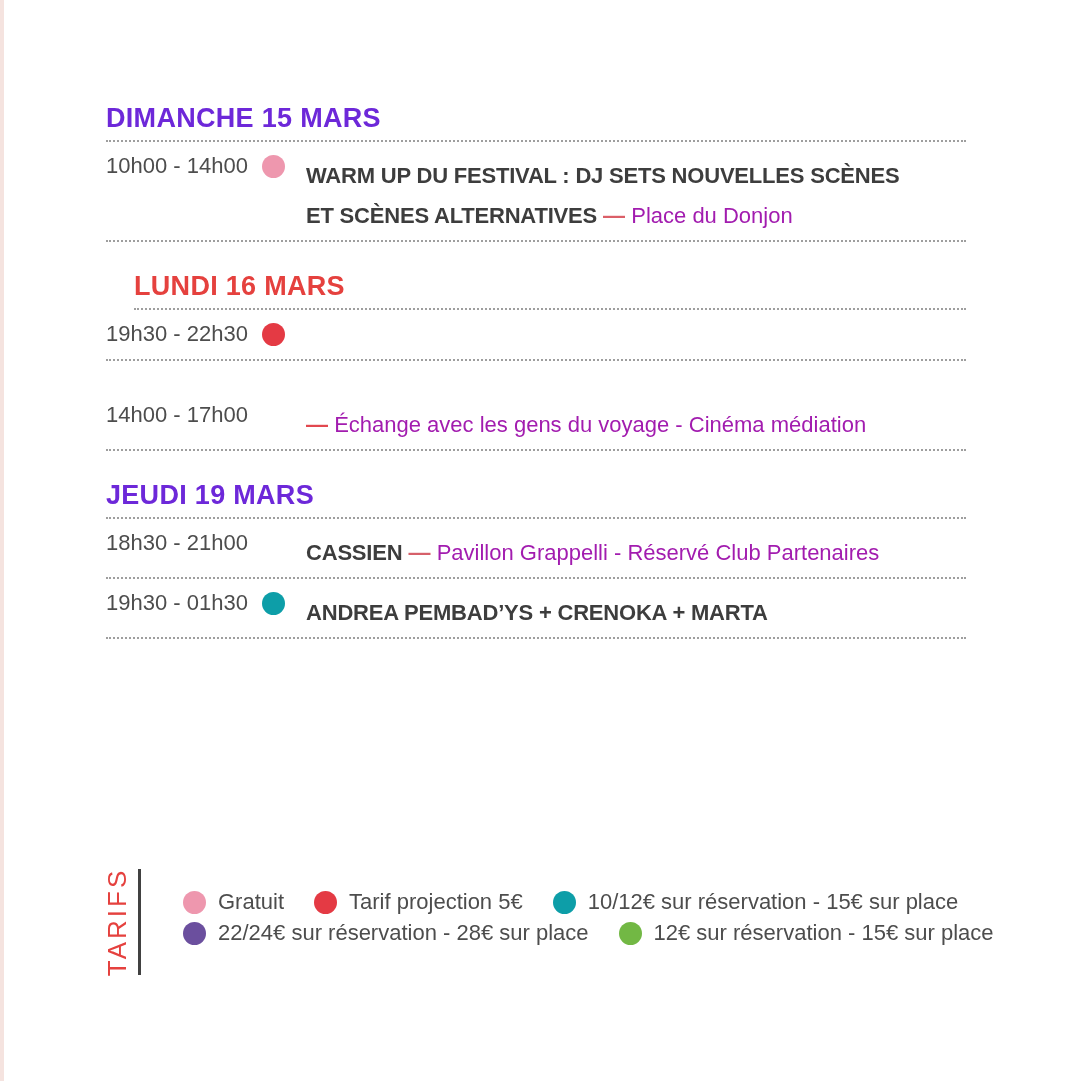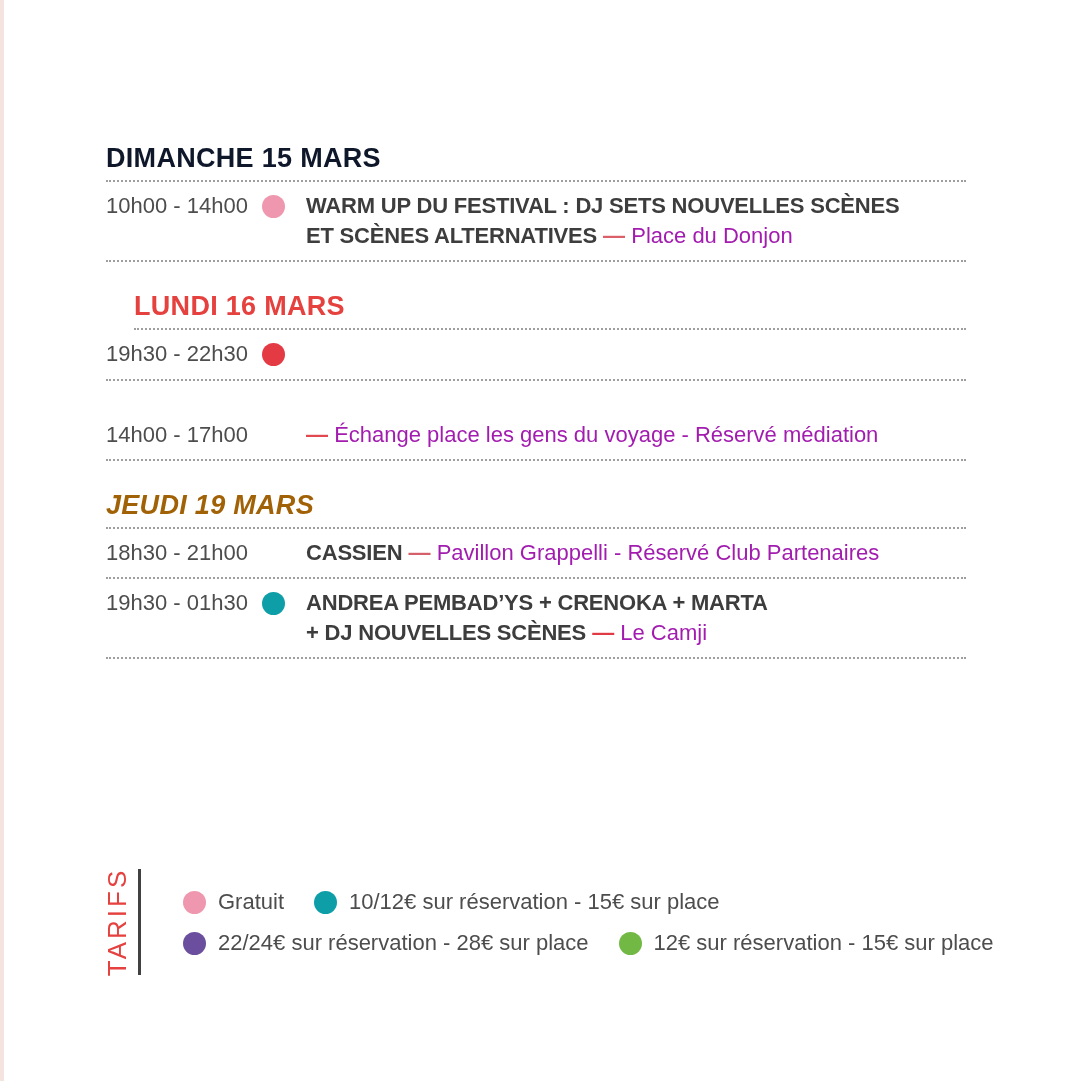--- a/index.html
+++ b/index.html
@@ -15,45 +15,45 @@
   .day-heading{
     margin:0;font-size:27px;line-height:28px;font-weight:700;
     letter-spacing:.3px;padding-bottom:8px;
     border-bottom:2px dotted #9e9e9e;
   }
   .event-row{display:flex;align-items:flex-start;padding:9px 0;border-bottom:2px dotted #9e9e9e;}
   .event-time{width:148px;flex:none;font-size:22px;line-height:30px;color:#4d4d4d;}
   .dot-col{width:52px;flex:none;box-sizing:border-box;padding:4px 0 0 8px;}
   .dot{width:23px;height:23px;border-radius:50%;display:inline-block;}
   .event-desc{flex:1;font-size:22px;line-height:30px;}
-  .event-line{white-space:nowrap;}
+  .event-line{white-space:nowrap;margin-top:10px;}
   .seg-b{font-weight:700;color:#3d3d3d;letter-spacing:-0.2px;}
   .seg-r{color:#a21caf;text-align:center;}
   .seg-d{font-weight:700;}
   .tarifs{position:absolute;left:96px;top:866px;display:flex;align-items:flex-start;}
   .tarifs-label-box{width:42px;height:112px;position:relative;flex:none;}
   .tarifs-label{
     position:absolute;left:50%;top:50%;
     transform:translate(-50%,-50%) rotate(-90deg);
     font-size:26px;letter-spacing:3px;white-space:nowrap;
   }
   .tarifs-rule{width:3px;height:106px;margin-top:3px;flex:none;}
-  .legend{margin-left:42px;display:flex;flex-direction:column;gap:15px;padding-top:23px;}
+  .legend{margin-left:42px;display:flex;flex-direction:column;gap:5px;padding-top:23px;}
   .legend-row{display:flex;gap:30px;align-items:center;}
   .legend-item{display:flex;align-items:center;gap:12px;white-space:nowrap;}
   .legend-label{font-size:22px;color:#4d4d4d;}
 </style>
 </head>
 <body>
 
 <div class="edge-strip" style="background: rgb(245, 227, 223);"></div>
 
 <div id="scheduleWrap">
     <section class="day-section">
-      <h2 class="day-heading" style="color: #0f172a; margin-top: 40px;">DIMANCHE 15 MARS</h2>
+      <h2 class="day-heading" style="color: #6d28d9;">DIMANCHE 15 MARS</h2>
       <div class="event-row">
         <div class="event-time">10h00 - 14h00</div>
         <div class="dot-col"><span class="dot" style="background: rgb(238, 151, 174);"></span></div>
         <div class="event-desc">
           <div class="event-line"><span class="seg-b">WARM UP DU FESTIVAL : DJ SETS NOUVELLES SCÈNES</span></div>
           <div class="event-line"><span class="seg-b">ET SCÈNES ALTERNATIVES</span><span class="seg-d" style="color: rgb(219, 95, 104);">  — </span><span class="seg-r">Place du Donjon</span></div>
         </div>
       </div>
     </section>
     <section class="day-section">
@@ -61,54 +61,57 @@
       <div class="event-row">
         <div class="event-time">19h30 - 22h30</div>
         <div class="dot-col"><span class="dot" style="background: rgb(228, 58, 68);"></span></div>
       </div>
     </section>
     <section class="day-section">
       <div class="event-row">
         <div class="event-time">14h00 - 17h00</div>
         <div class="dot-col"></div>
         <div class="event-desc">
-          <div class="event-line"><span class="seg-d" style="color: rgb(226, 72, 79);">— </span><span class="seg-r">Échange place les gens du voyage - Réservé médiation</span></div>
+          <div class="event-line"><span class="seg-d" style="color: rgb(226, 72, 79);">— </span><span class="seg-r">Échange avec les gens du voyage - Cinéma médiation</span></div>
         </div>
       </div>
     </section>
     <section class="day-section">
-      <h2 class="day-heading" style="color: #a16207; font-style: italic;">JEUDI 19 MARS</h2>
+      <h2 class="day-heading" style="color: #6d28d9;">JEUDI 19 MARS</h2>
       <div class="event-row">
         <div class="event-time">18h30 - 21h00</div>
         <div class="dot-col"></div>
         <div class="event-desc">
           <div class="event-line"><span class="seg-b">CASSIEN</span><span class="seg-d" style="color: rgb(214, 96, 106);"> — </span><span class="seg-r">Pavillon Grappelli - Réservé Club Partenaires</span></div>
         </div>
       </div>
       <div class="event-row">
         <div class="event-time">19h30 - 01h30</div>
         <div class="dot-col"><span class="dot" style="background: rgb(13, 158, 168);"></span></div>
         <div class="event-desc">
           <div class="event-line"><span class="seg-b">ANDREA PEMBAD’YS + CRENOKA + MARTA</span></div>
-          <div class="event-line"><span class="seg-b">+ DJ NOUVELLES SCÈNES</span><span class="seg-d" style="color: rgb(226, 58, 68);"> — </span><span class="seg-r">Le Camji</span></div>
         </div>
       </div>
     </section>
   </div>
 
 <div class="tarifs">
   <div class="tarifs-label-box">
     <span class="tarifs-label" style="color: rgb(229, 65, 62);">TARIFS</span>
   </div>
   <div class="tarifs-rule" style="background: rgb(65, 65, 65);"></div>
   <div class="legend">
     <div class="legend-row">
         <div class="legend-item">
           <span class="dot" style="background: rgb(238, 151, 174);"></span>
           <span class="legend-label">Gratuit</span>
+        </div>
+        <div class="legend-item">
+          <span class="dot" style="background: rgb(228, 58, 68);"></span>
+          <span class="legend-label">Tarif projection 5€</span>
         </div>
         <div class="legend-item">
           <span class="dot" style="background: rgb(13, 158, 168);"></span>
           <span class="legend-label">10/12€ sur réservation - 15€ sur place</span>
         </div>
       </div>
     <div class="legend-row">
         <div class="legend-item">
           <span class="dot" style="background: rgb(107, 79, 158);"></span>
           <span class="legend-label">22/24€ sur réservation - 28€ sur place</span>

